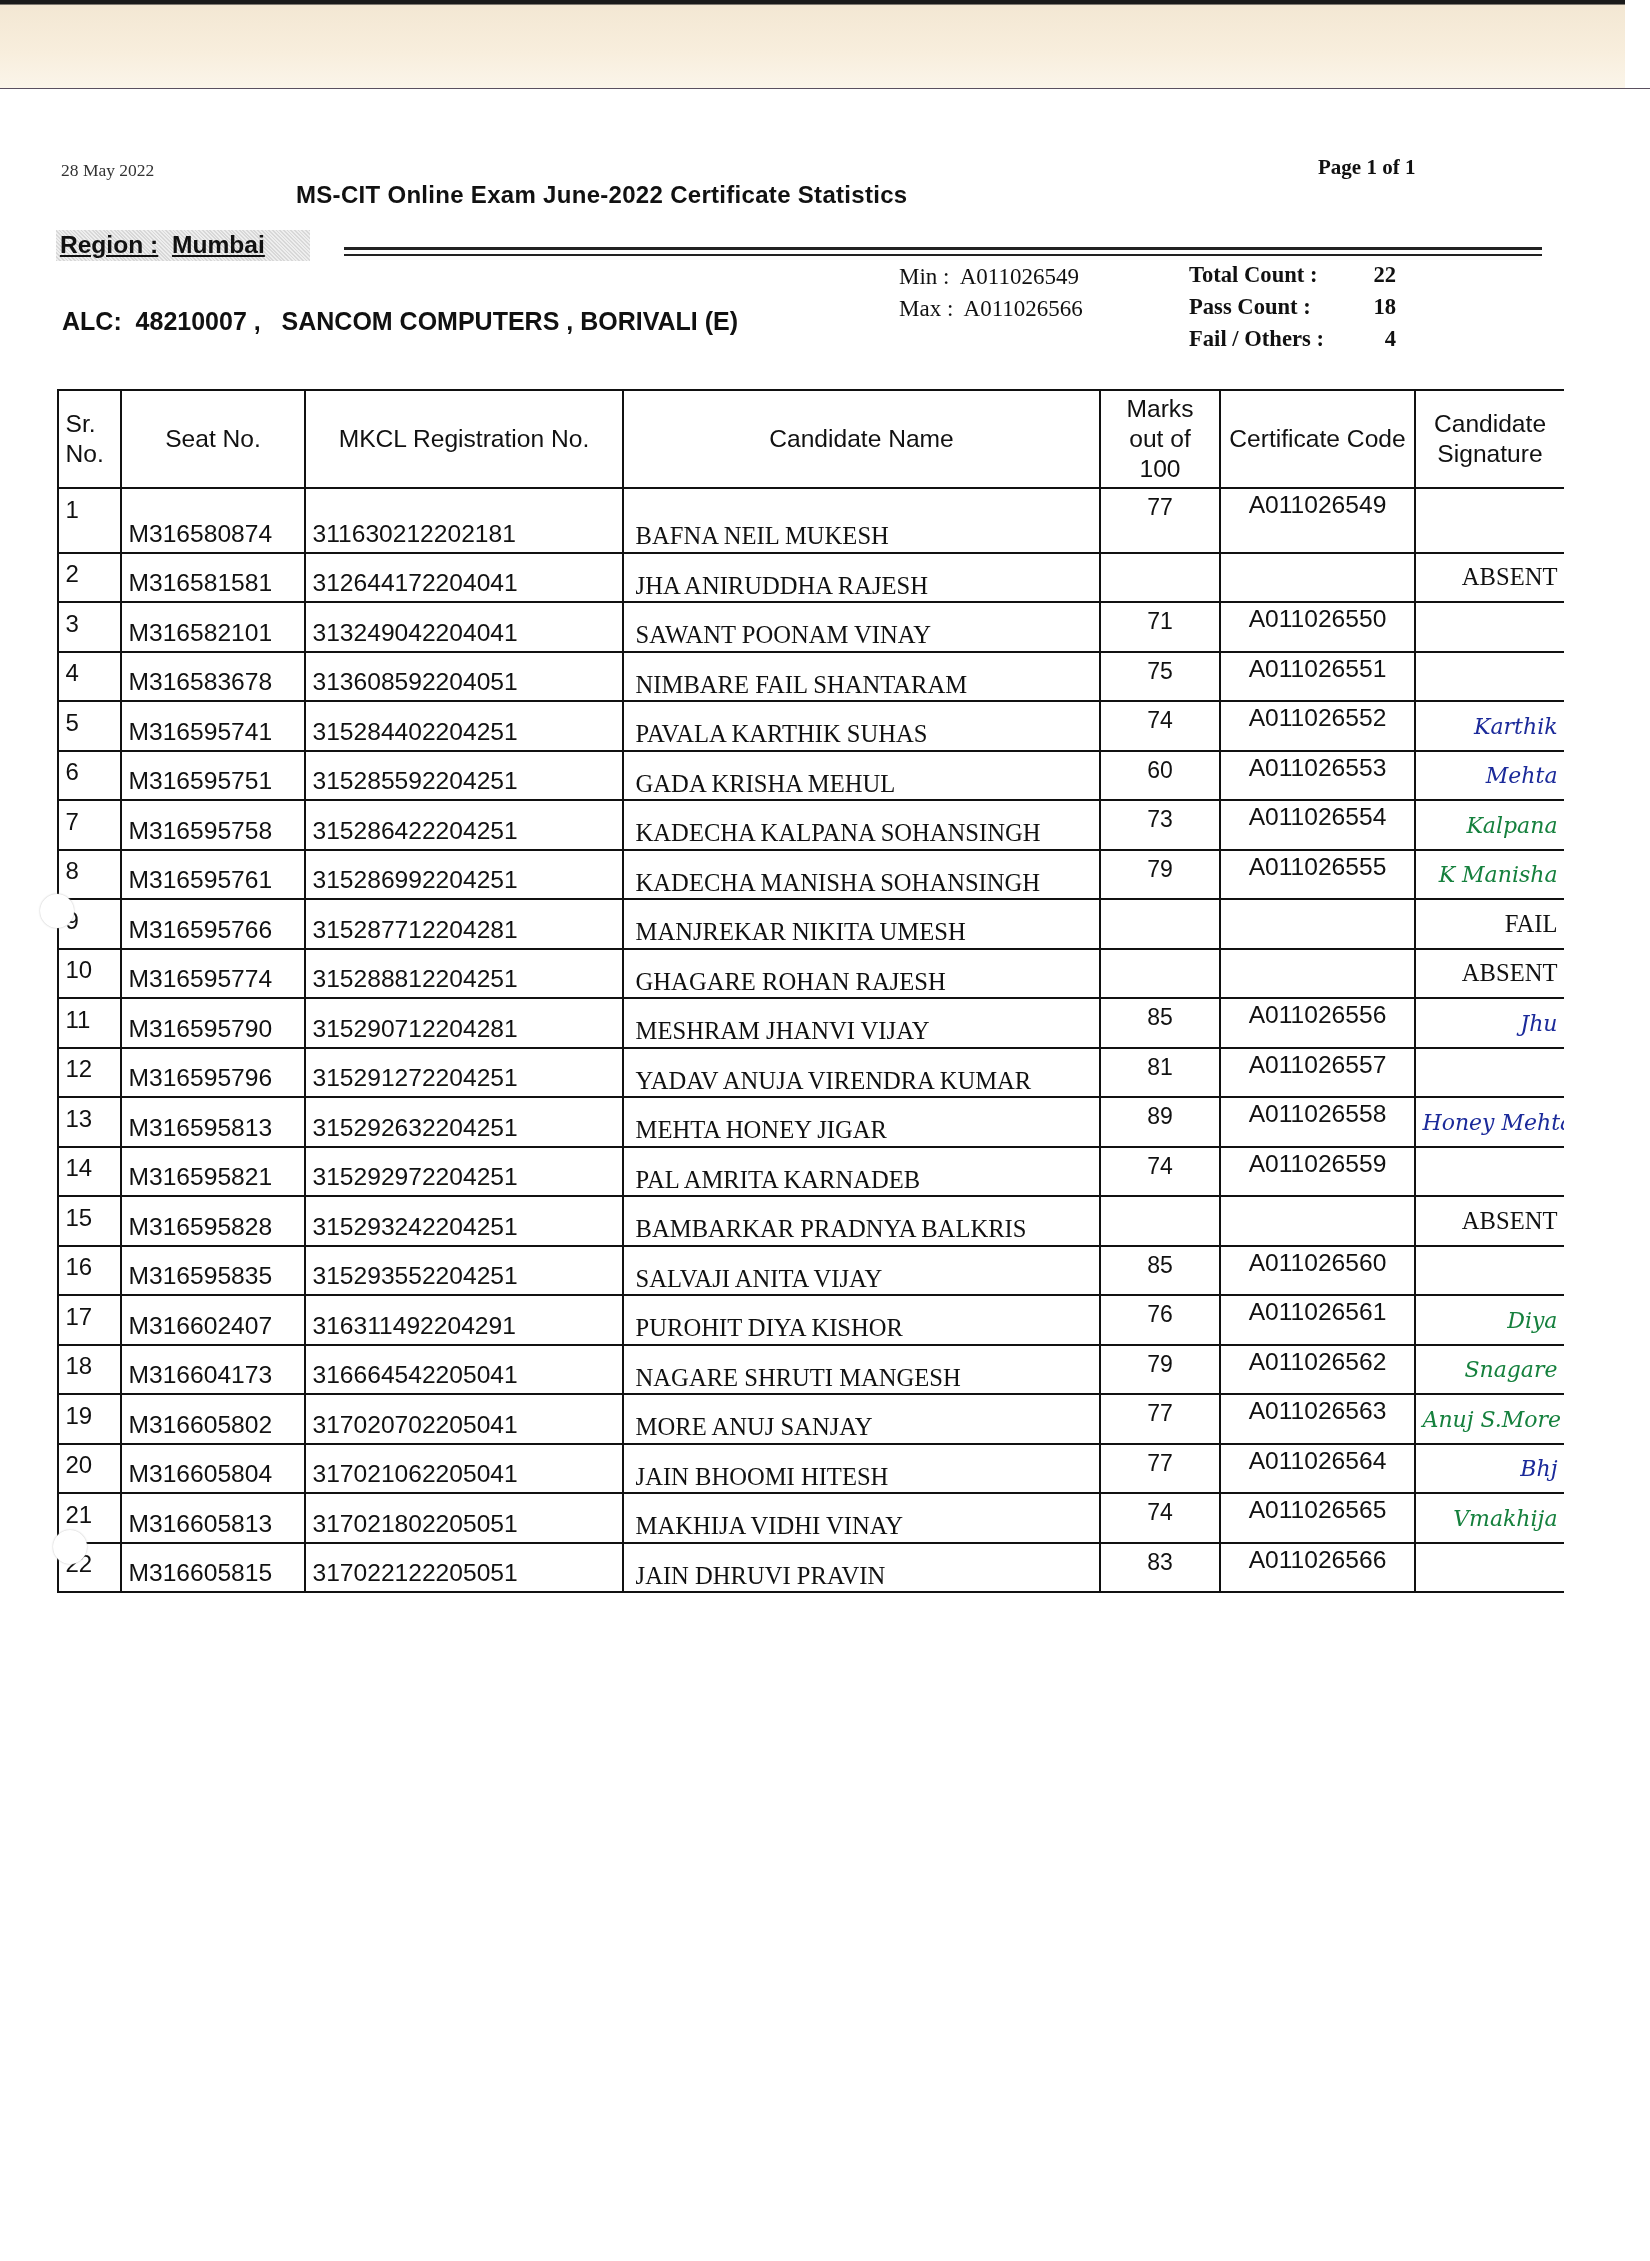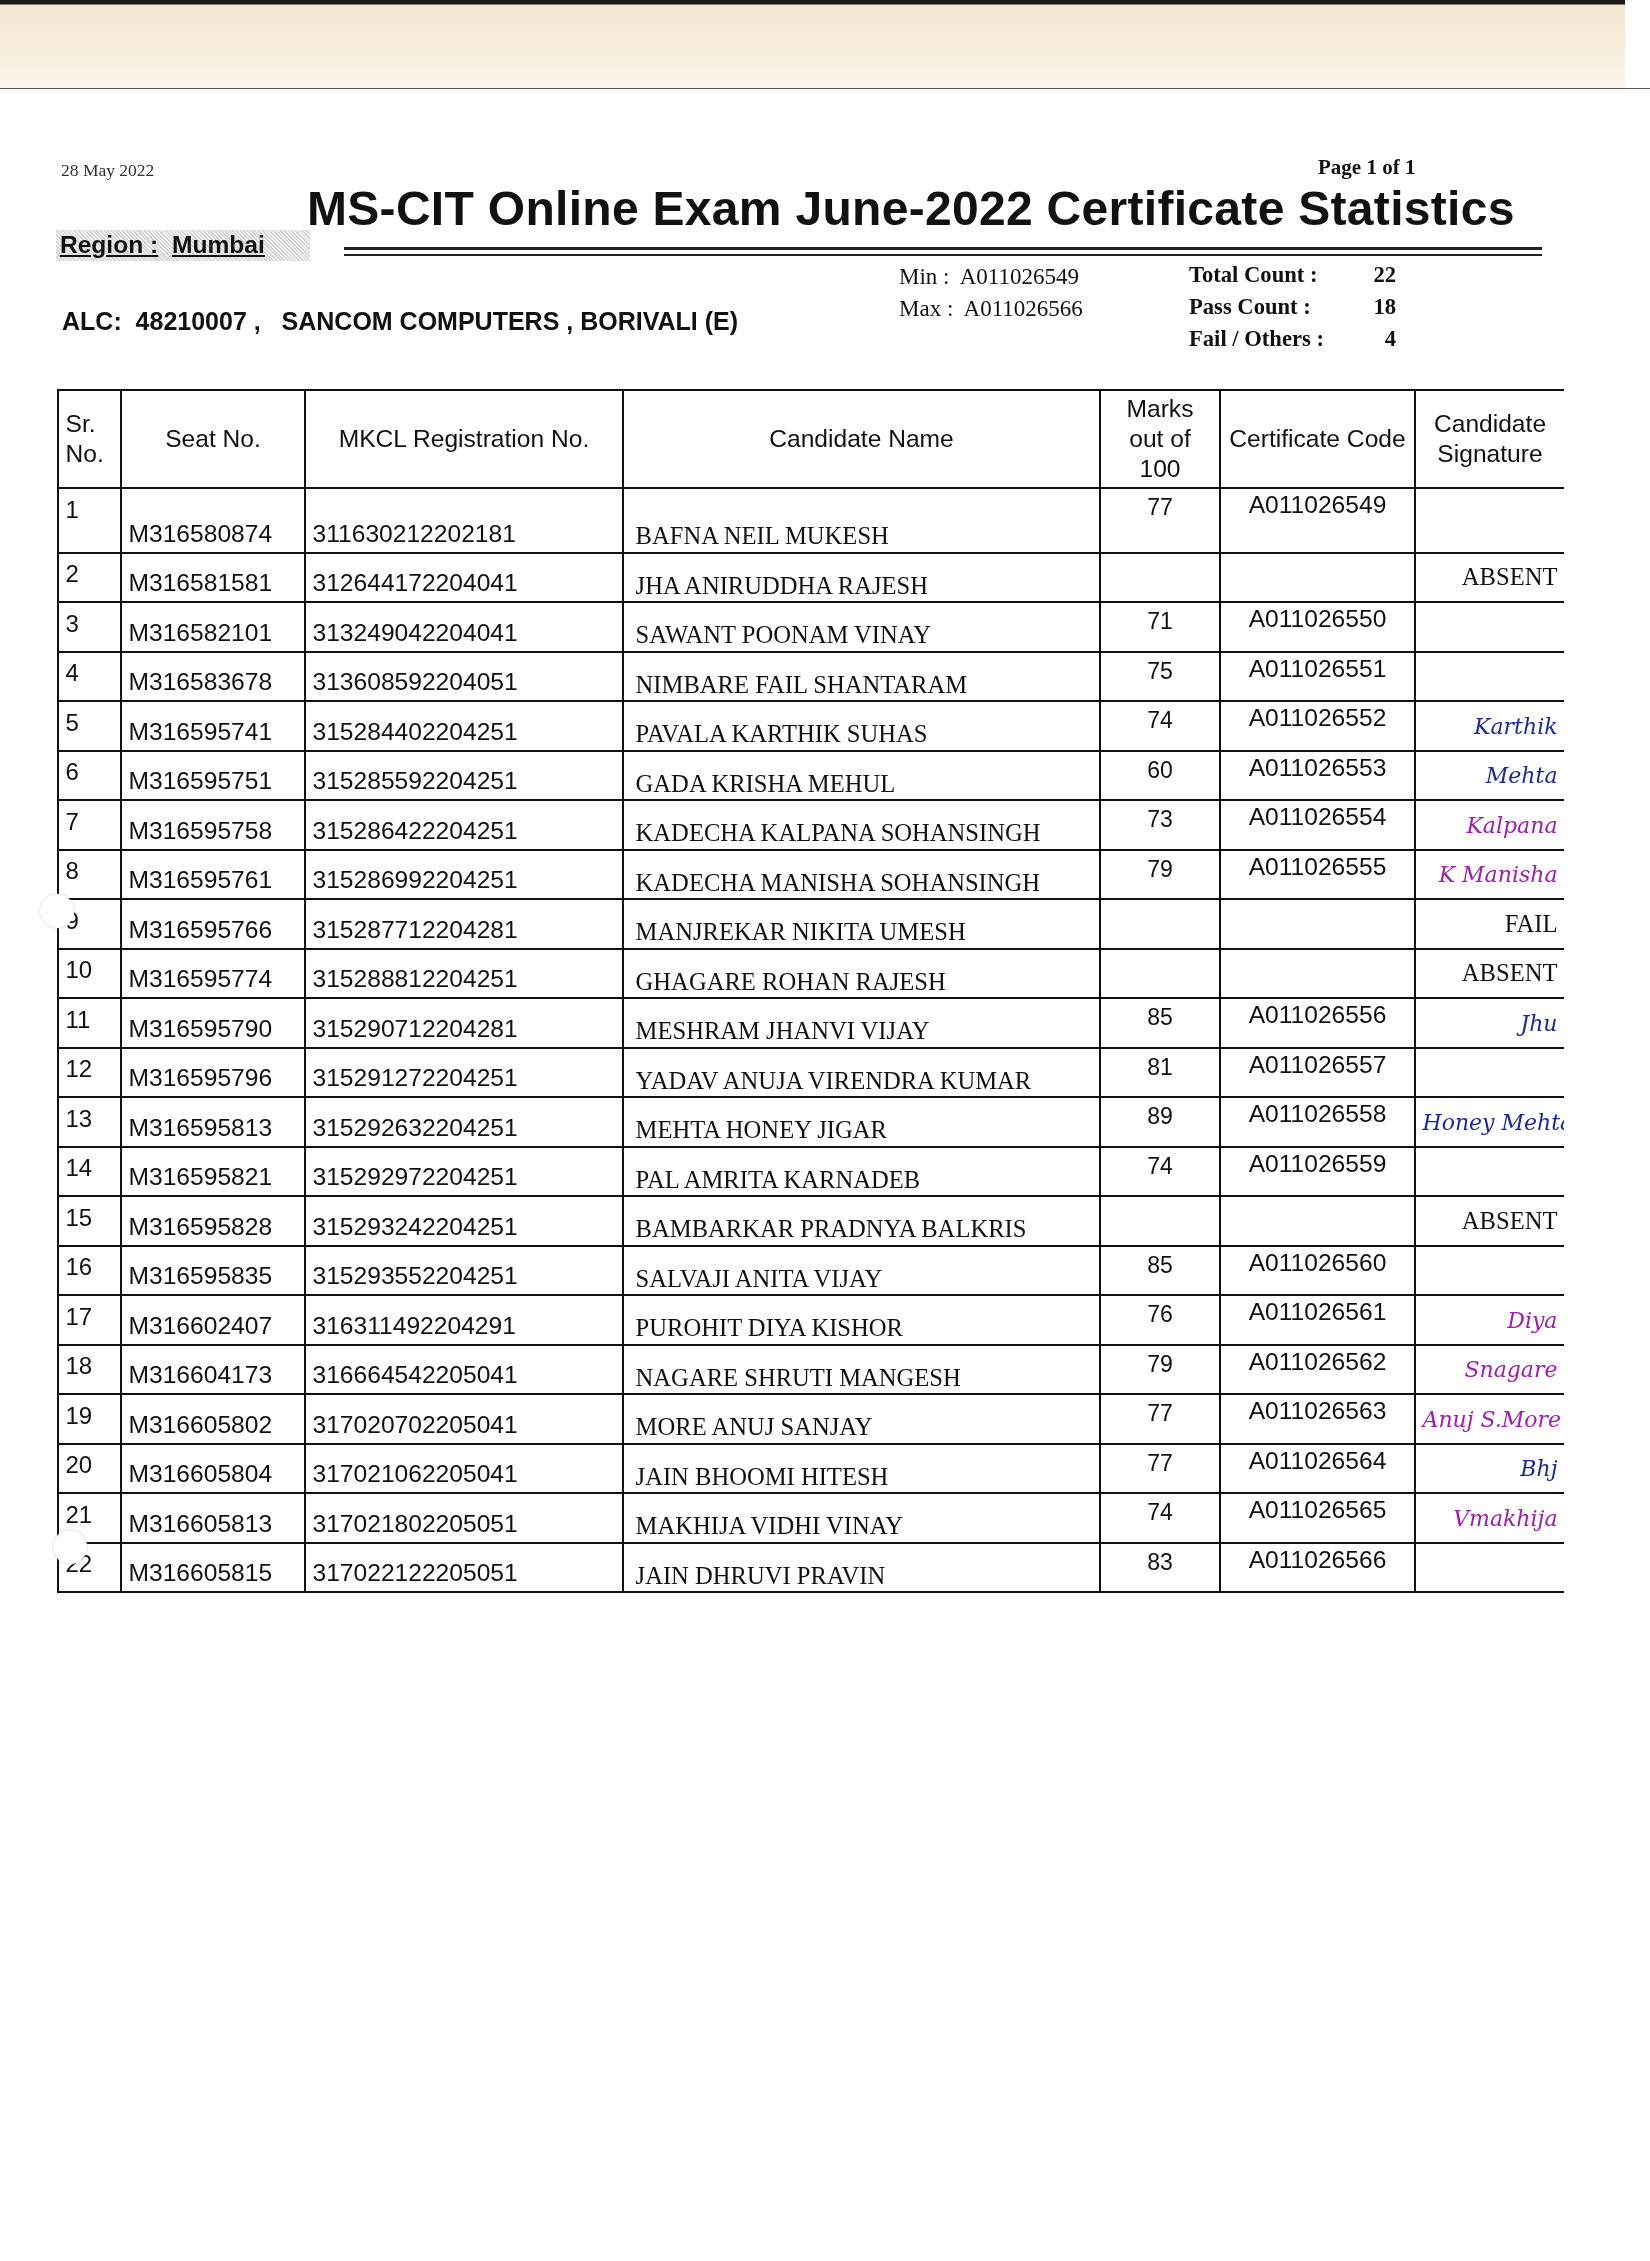--- a/index.html
+++ b/index.html
@@ -15,21 +15,21 @@
   }
   .scan-top:after{
     content:""; position:absolute; right:0; top:0; width:26px; height:88px;
     background:#fff;
   }
   .serif { font-family:"Liberation Serif", serif; }
   .abs { position:absolute; }
 
   .date { left:61px; top:160px; font-size:17.5px; color:#333; }
   .page-no { left:1318px; top:155px; font-size:21px; font-weight:bold; }
-  .title { left:307px; top:181px; font-size:48px; font-weight:bold; letter-spacing:0.3px; }
+  .title { left:296px; top:181px; font-size:24px; font-weight:bold; letter-spacing:0.3px; }
 
   .region {
     left:56px; top:230px; padding:1.3px 45px 1.3px 3.9px;
     font-size:24.6px; font-weight:bold;
     background:repeating-linear-gradient(45deg,#d8d8d8 0 1.3px,#eeeeee 1.3px 2.6px);
   }
   .region span { text-decoration:underline; }
   .rule1 { left:344px; top:247px; width:1198px; height:3.2px; background:#222; }
   .rule2 { left:344px; top:254px; width:1198px; height:1.9px; background:#222; }
 
@@ -54,21 +54,21 @@
     text-align:center; white-space:normal;
   }
   table.results td { height:41px; font-size:24.6px; }
   table.results td.sr { font-size:24px; vertical-align:top; padding-top:6.5px; }
   table.results td.seat, table.results td.reg { font-size:24.6px; vertical-align:bottom; padding-bottom:3.9px; }
   table.results td.name { font-family:"Liberation Serif", serif; font-size:24.6px; vertical-align:bottom; padding-bottom:1.3px; padding-left:11.6px; }
   table.results td.marks { font-family:Liberation Sans, sans-serif; font-size:23px; text-align:center; vertical-align:top; padding-top:5.2px; }
   table.results td.cert { font-size:24.6px; text-align:center; vertical-align:top; padding-top:2px; }
   table.results td.sig { font-family:"Liberation Serif", serif; font-size:24.6px; text-align:right; vertical-align:middle; }
   table.results td.sig .hand { font-family:"DejaVu Serif", serif; font-style:italic; color:#1b2a9a; font-size:22px; }
-  table.results td.sig .hand.black { color:#a21caf; }
+  table.results td.sig .hand.black { color:#15803d; }
   table.results tr.first td { height:56px; }
   table.results th:last-child, table.results td:last-child { border-right:none; }
 
   .punch { position:absolute; width:34px; height:34px; border-radius:50%; background:#fff; box-shadow:0 0 1.9px #bbb; }
 </style>
 </head>
 <body>
 
 <div class="scan-top"></div>
 

